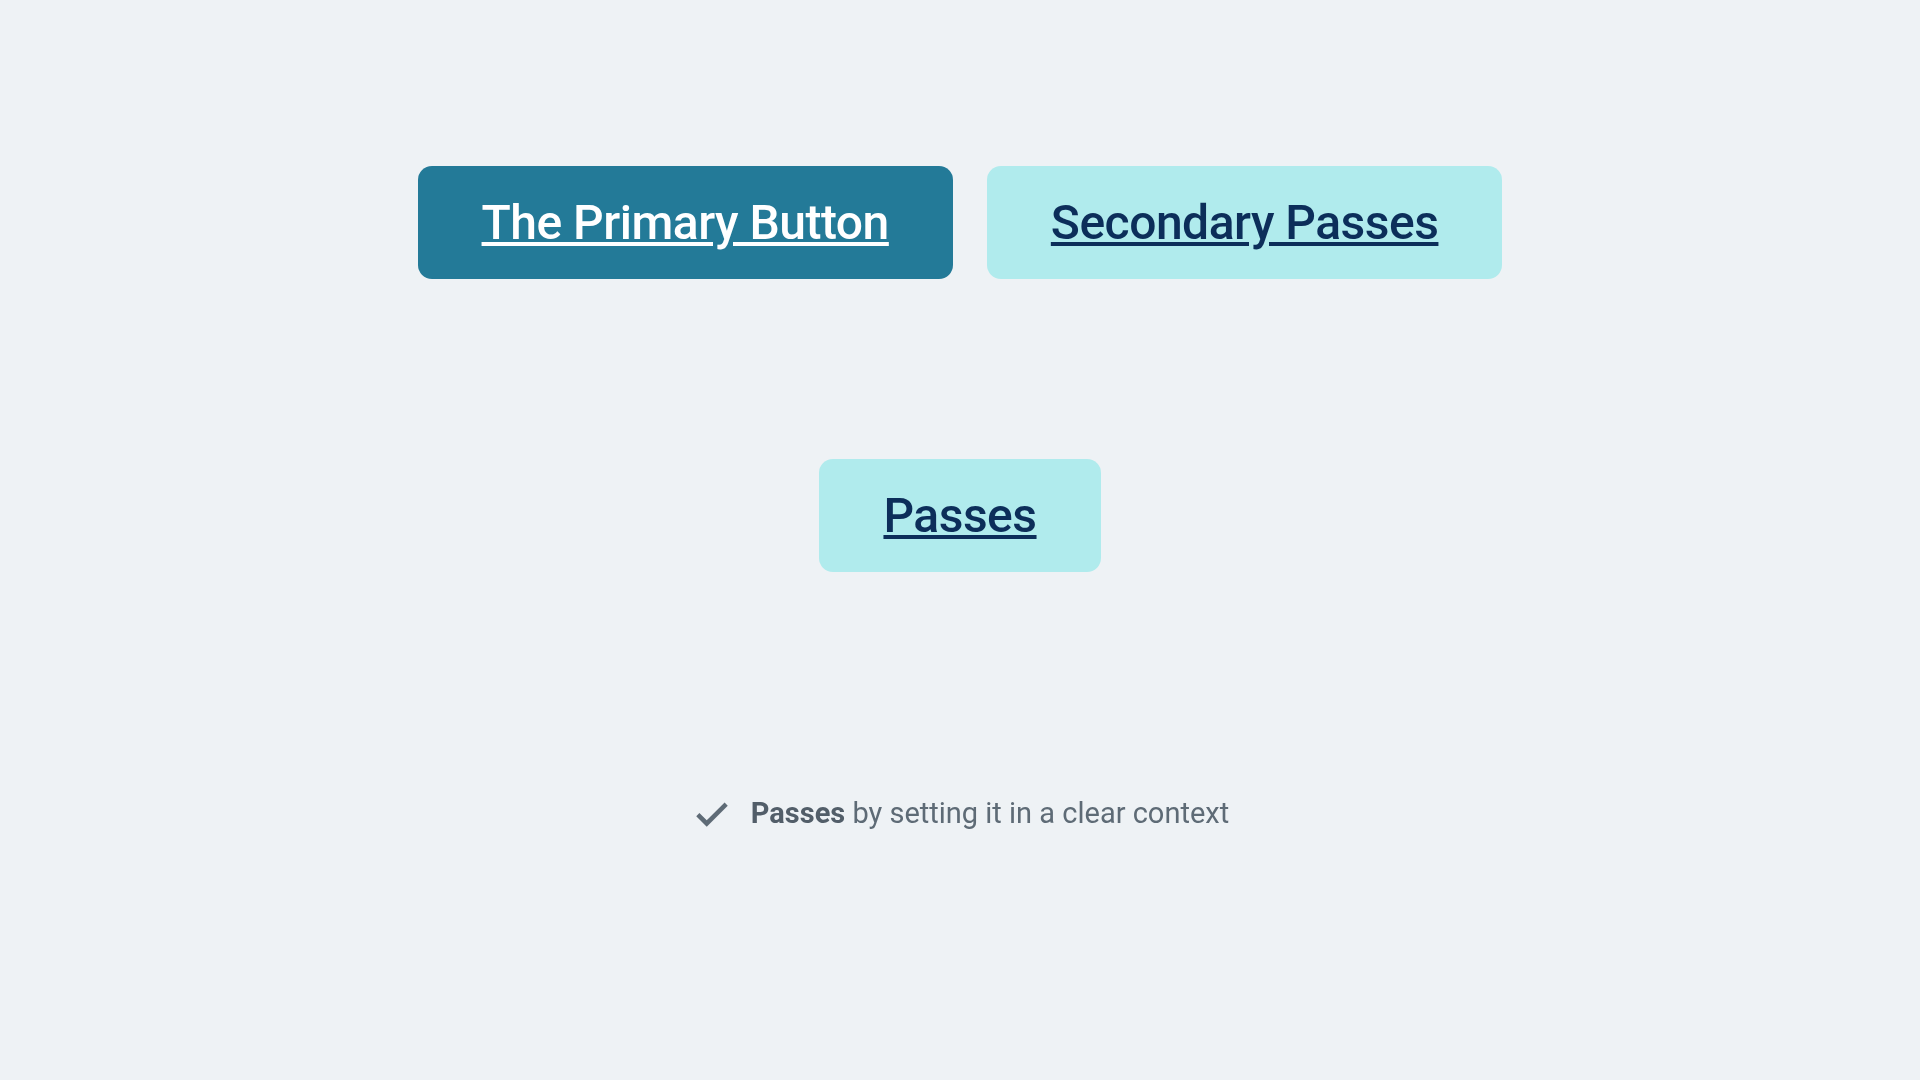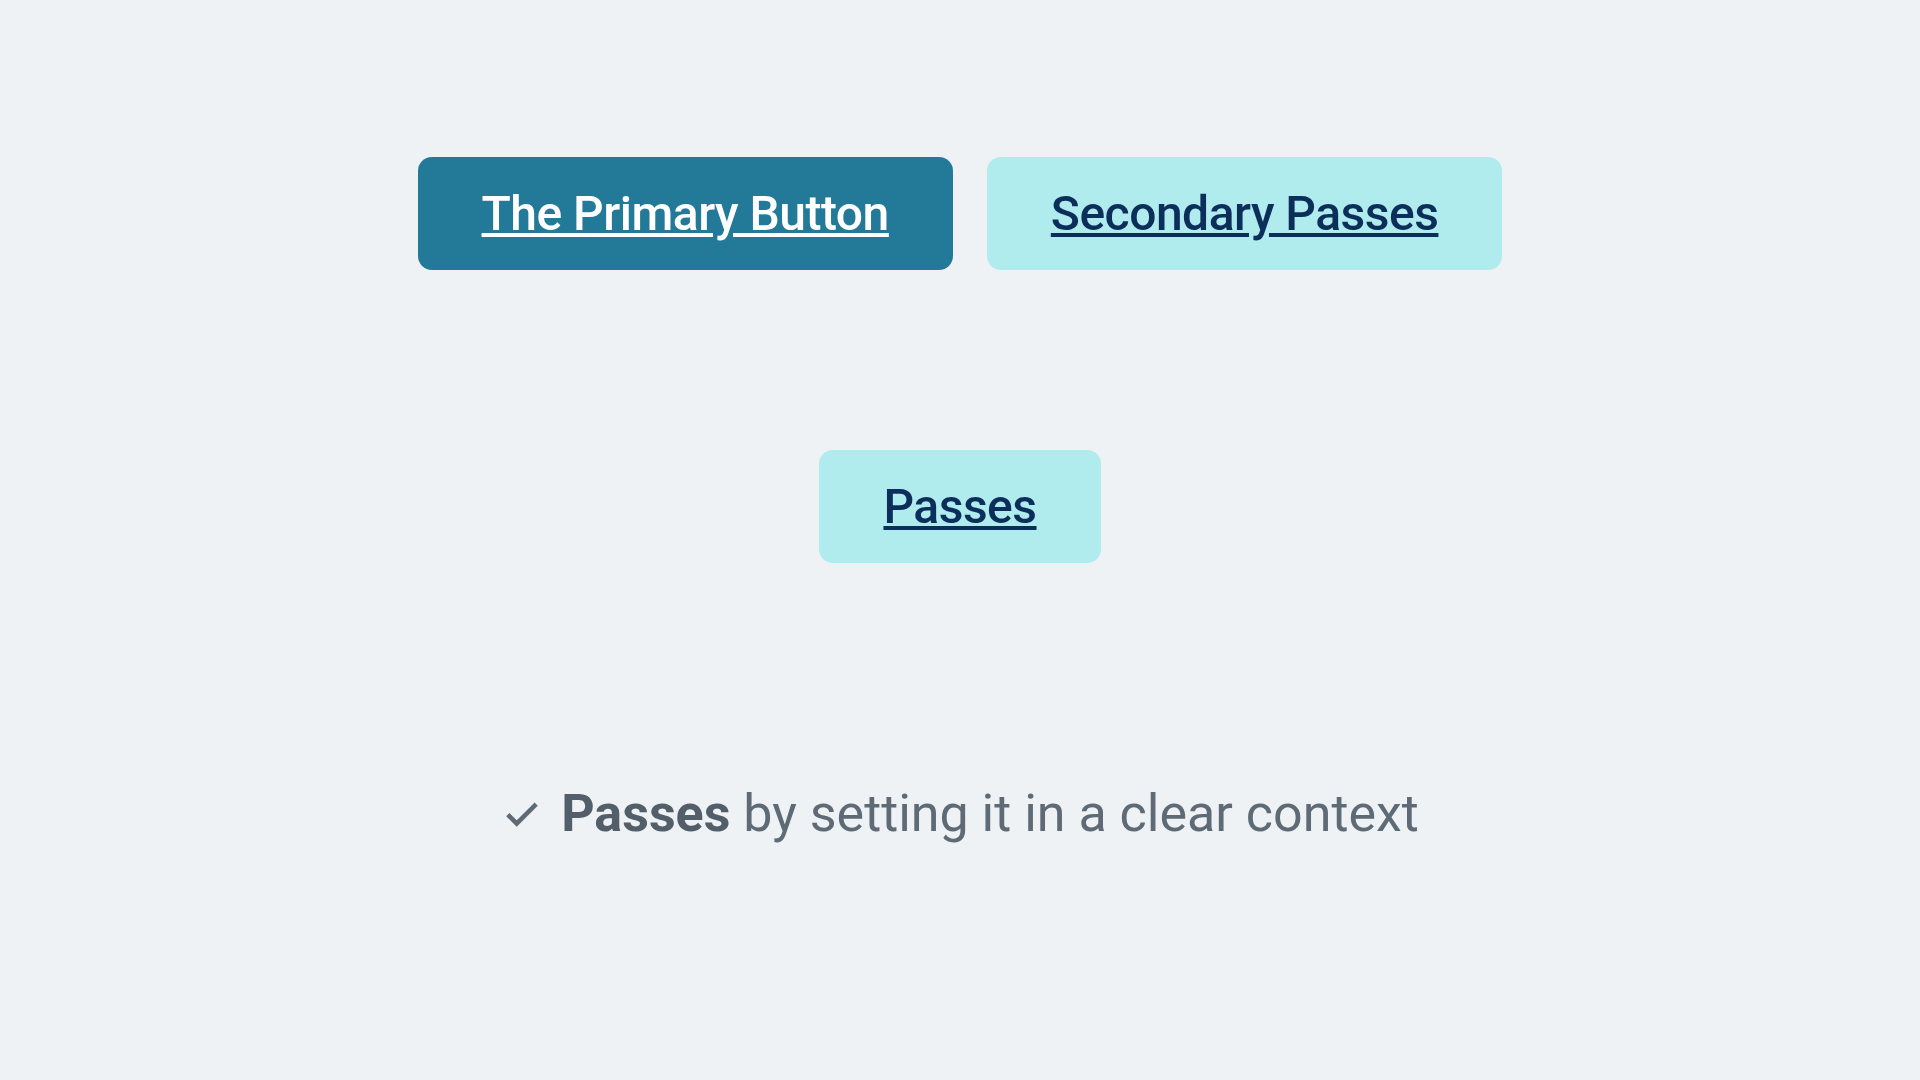--- a/index.html
+++ b/index.html
@@ -47,21 +47,21 @@
     }
     .btn-secondary {
       background: #b0ebed;
       color: #0c2e5a;
     }
     .caption {
       display: flex;
       align-items: center;
       gap: 18px;
       color: #5e6b76;
-      font-size: 52px;
+      font-size: 29px;
       font-weight: 400;
       margin-top: 40px;
       font-family: "Segoe UI", Roboto, Helvetica, Arial, sans-serif;
     }
     .caption .check-icon {
       display: inline-flex;
       align-items: center;
     }
     .caption .check-icon svg {
       width: 42px;

